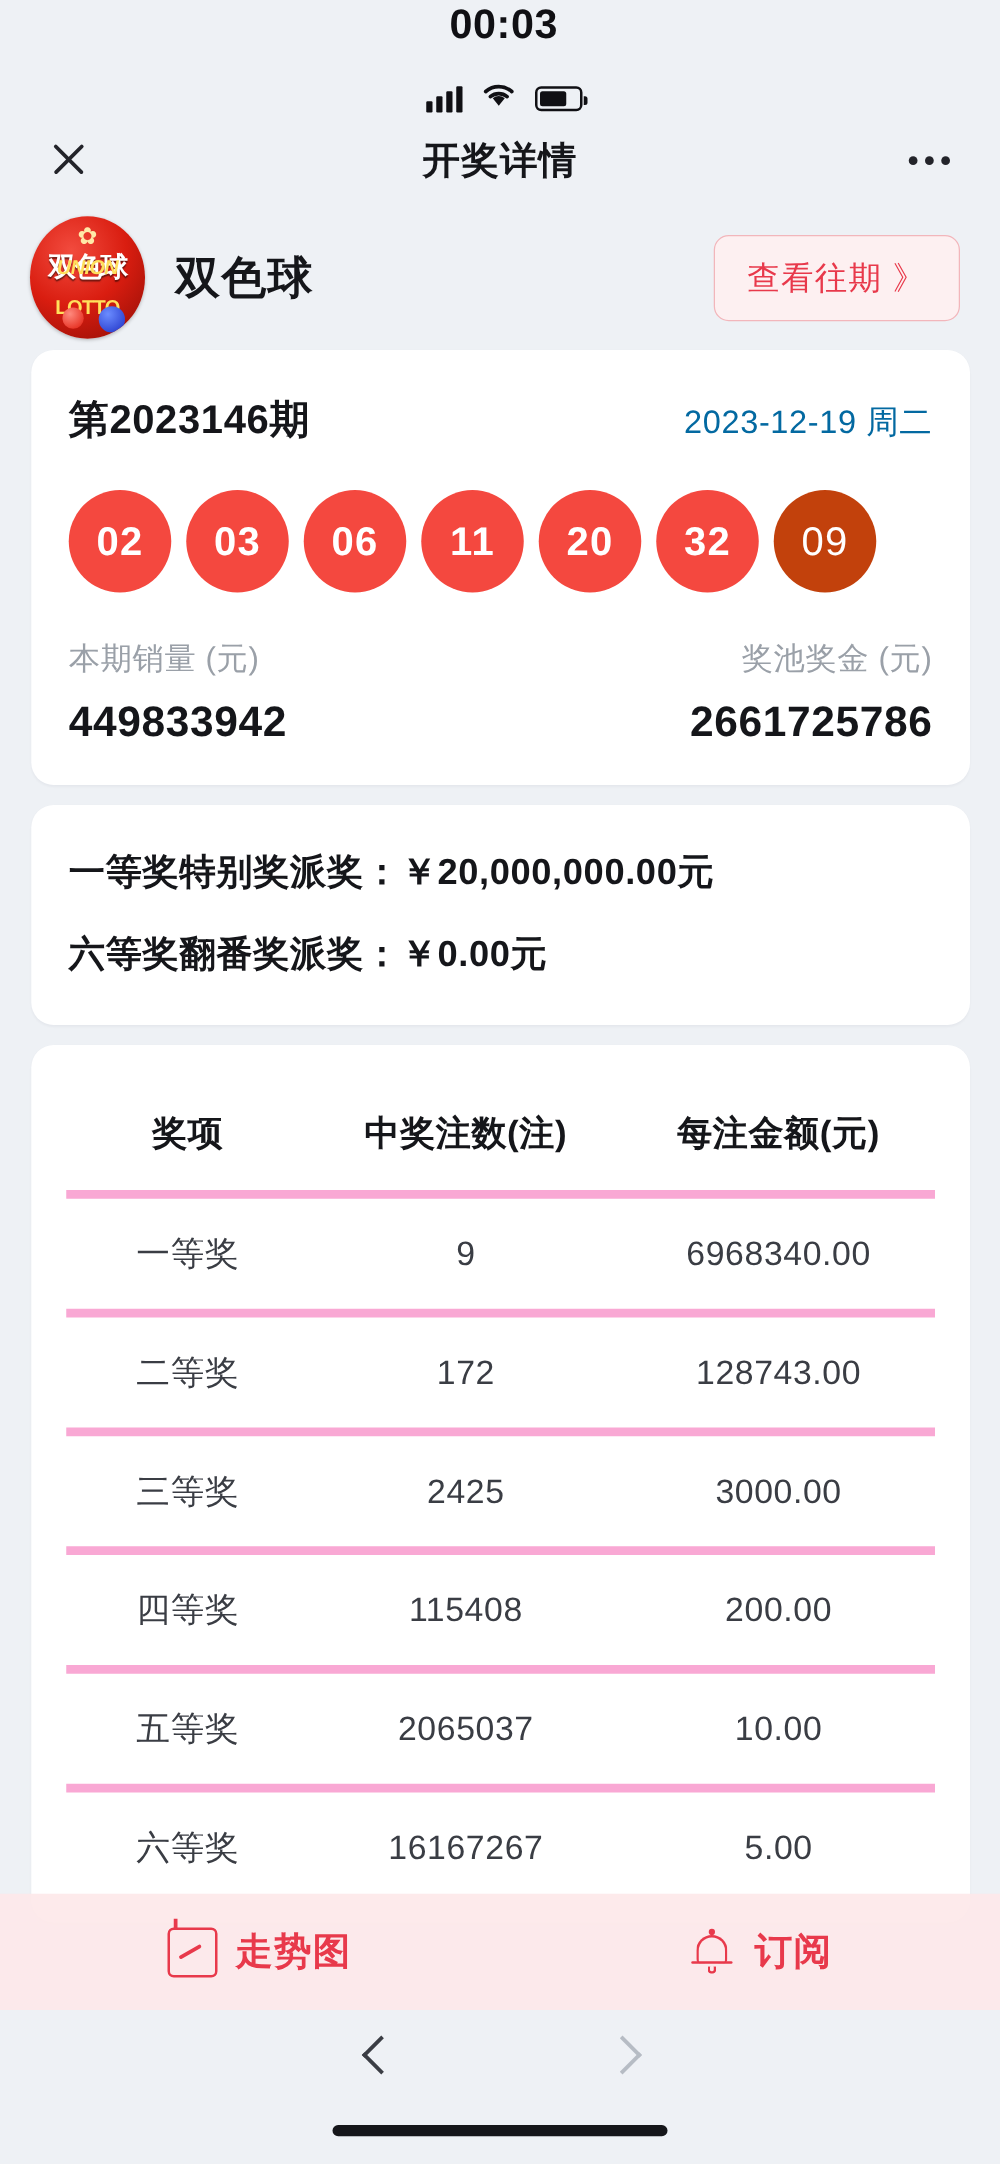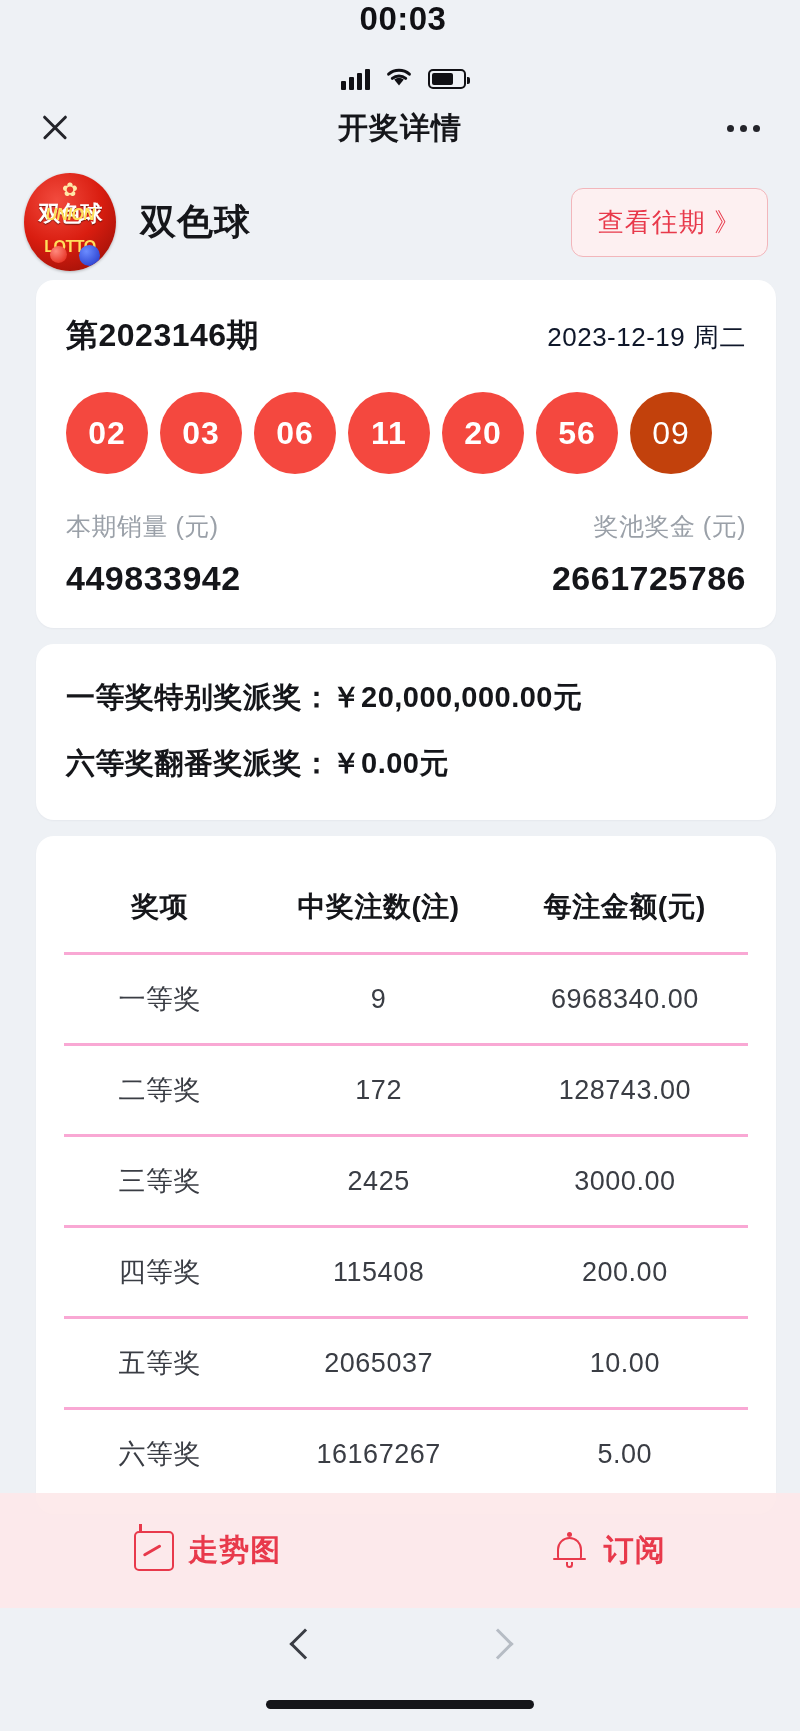--- a/index.html
+++ b/index.html
@@ -147,28 +147,28 @@
     padding:16px 26px;
     letter-spacing:1px;
     cursor:pointer;
     white-space:nowrap;
   }
 
   
   .card{
     background:#ffffff;
     border-radius:18px;
-    margin:0 24px 16px 36px;
+    margin:0 24px 16px 25px;
     box-shadow:0 1px 2px rgba(22,30,50,.04);
   }
 
   .draw-card{ padding:34px 30px 30px 30px; }
   .draw-head{ display:flex; align-items:baseline; justify-content:space-between; }
   .issue{ font-size:32px; font-weight:700; color:#15161a; letter-spacing:.5px; }
-  .draw-date{ font-size:26px; color:#0f172a; letter-spacing:.5px; }
+  .draw-date{ font-size:26px; color:#0369a1; letter-spacing:.5px; }
 
   .balls{ display:flex; gap:12px; margin:34px 0 36px 0; }
   .ball{
     width:82px; height:82px;
     border-radius:50%;
     display:flex; align-items:center; justify-content:center;
     font-size:32px;
     color:#ffffff;
     letter-spacing:1px;
   }
@@ -189,33 +189,33 @@
   }
   .bonus-line + .bonus-line{ margin-top:26px; }
 
   .table-card{ padding:26px 0 16px 0; overflow:hidden; }
   .prize-row{
     display:flex;
     align-items:center;
     padding:26px 0;
     margin:0 28px;
   }
-  .prize-row + .prize-row{ border-top:3px solid #f9a8d4; }
+  .prize-row + .prize-row{ border-top:7px solid #f9a8d4; }
   .prize-row.head .c{ font-size:28px; font-weight:700; color:#15161a; }
   .prize-row .c{ font-size:27px; color:#3a3d44; letter-spacing:.5px; }
   .c1{ flex:0 0 28%; text-align:center; }
   .c2{ flex:0 0 36%; text-align:center; }
   .c3{ flex:0 0 36%; text-align:center; }
 
   
   .tabbar{
     position:absolute;
     left:0; right:0;
     bottom:123px;
-    height:115px;
+    height:93px;
     background:rgba(253,232,233,.93);
     display:flex;
     align-items:center;
     justify-content:space-around;
     z-index:10;
   }
   .tab{ display:flex; align-items:center; gap:14px; cursor:pointer; }
   .tab-label{ font-size:30px; font-weight:700; color:#e8394b; letter-spacing:1px; }
   .ic{ width:40px; height:40px; position:relative; flex:0 0 auto; }
   .ic-chart{ border:2.5px solid #e8394b; border-radius:5px; }
@@ -355,21 +355,21 @@
     <div class="issue">第2023146期</div>
     <div class="draw-date">2023-12-19 周二</div>
   </div>
 
   <div class="balls">
     <div class="ball red">02</div>
     <div class="ball red">03</div>
     <div class="ball red">06</div>
     <div class="ball red">11</div>
     <div class="ball red">20</div>
-    <div class="ball red">56</div>
+    <div class="ball red">32</div>
     <div class="ball blue">09</div>
   </div>
 
   <div class="stats">
     <div class="stat">
       <div class="stat-label">本期销量 (元)</div>
       <div class="stat-value">449833942</div>
     </div>
     <div class="stat right">
       <div class="stat-label">奖池奖金 (元)</div>

